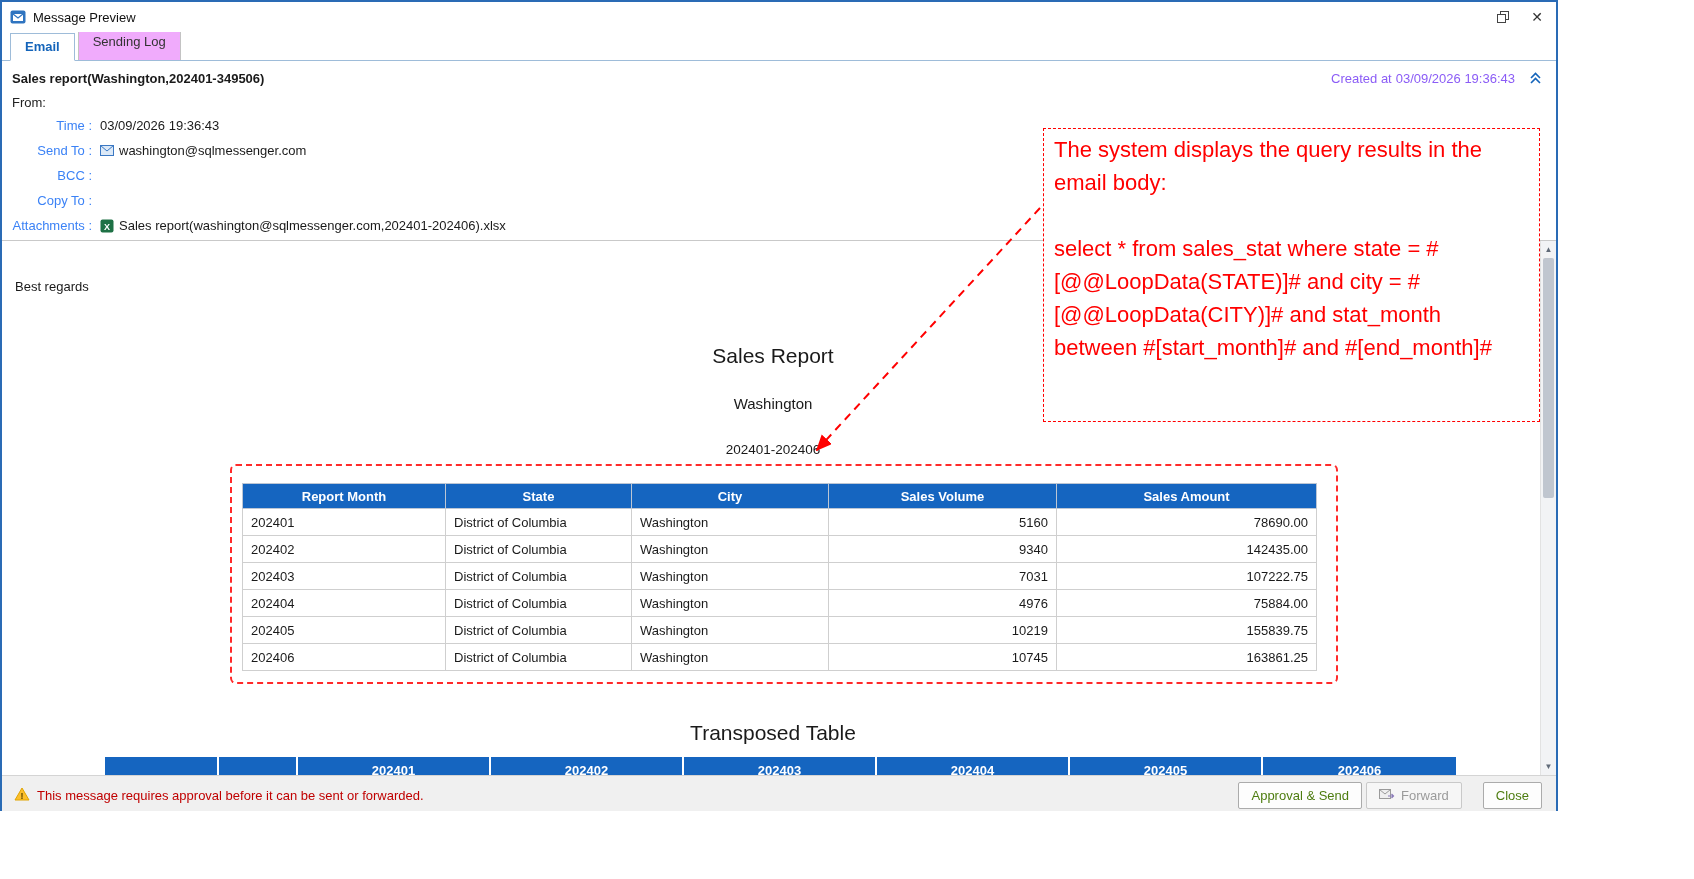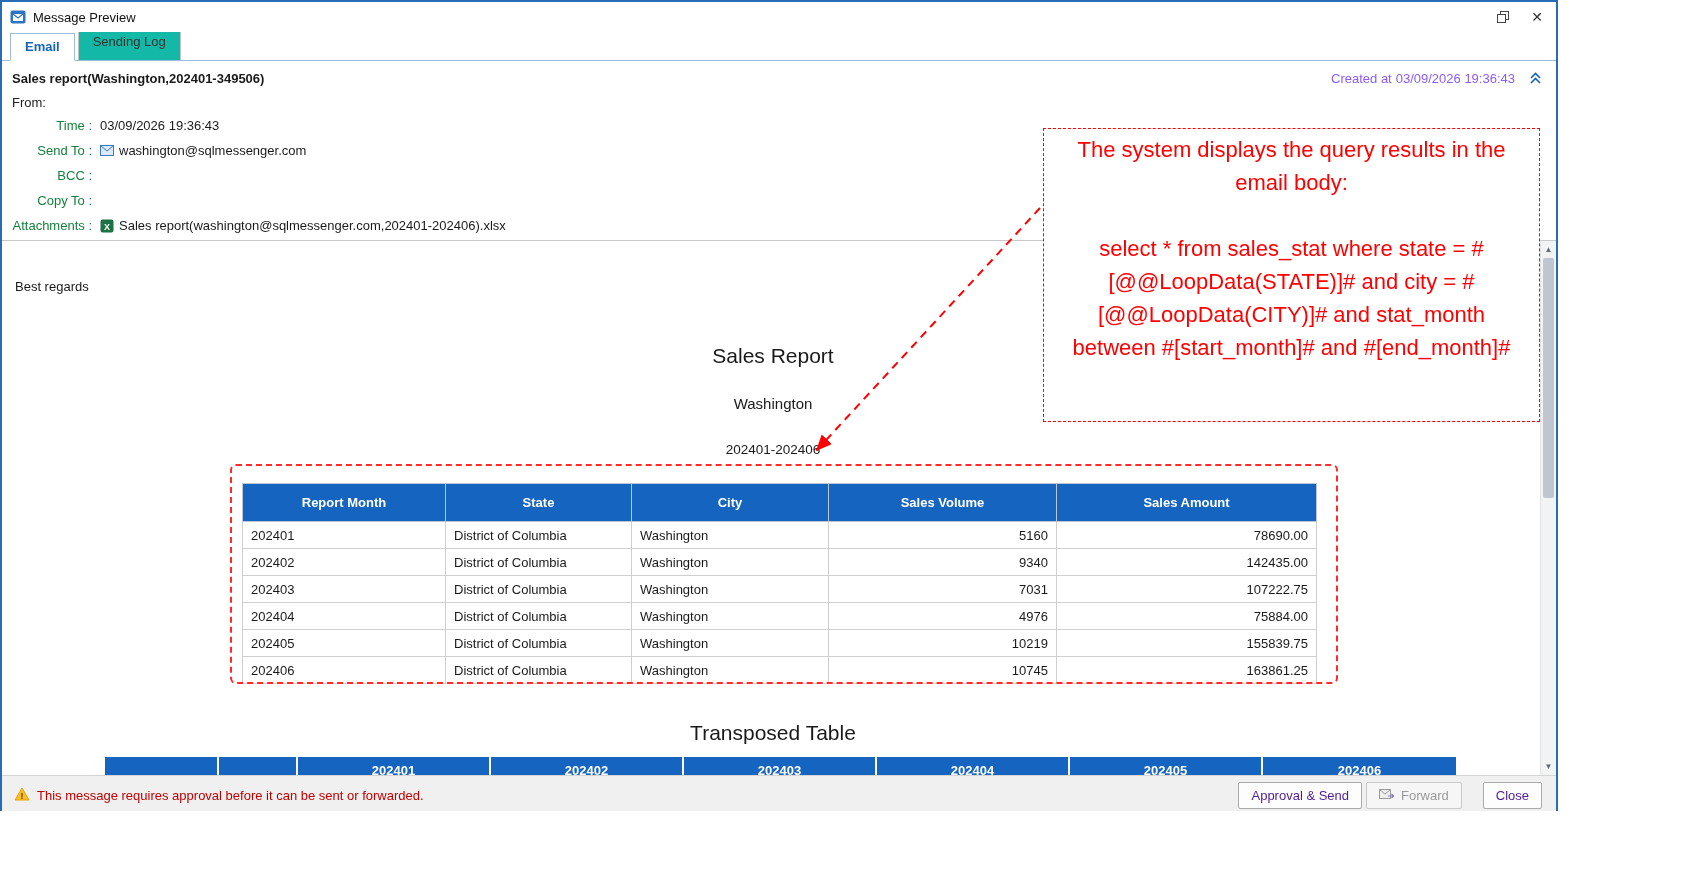--- a/index.html
+++ b/index.html
@@ -15,71 +15,71 @@
   }
   
   .titlebar{height:30px;display:flex;align-items:center;padding:0 8px;position:relative;background:#fff;}
   .title-icon{width:16px;height:16px;margin-right:7px;display:inline-flex;}
   .title-text{font-size:13px;color:#111;}
   .win-controls{position:absolute;right:10px;top:0;height:30px;display:flex;align-items:center;gap:16px;}
   .win-btn{display:inline-flex;align-items:center;justify-content:center;width:18px;height:18px;cursor:default;color:#333;}
   .close-glyph{font-size:14px;line-height:14px;color:#333;}
   
   .tabstrip{height:29px;display:flex;align-items:flex-end;padding-left:8px;border-bottom:1px solid #9ebcd9;background:#fff;}
-  .tab{height:31px;line-height:23px;padding:0 14px;border:1px solid #c3c3c3;border-bottom:none;background:#14b8a6;color:#333;margin-right:3px;cursor:default;}
+  .tab{height:31px;line-height:23px;padding:0 14px;border:1px solid #c3c3c3;border-bottom:none;background:#f0abfc;color:#333;margin-right:3px;cursor:default;}
   .tab.active{background:#fff;border:1px solid #9ebcd9;border-bottom:1px solid #fff;color:#1464ba;font-weight:bold;height:28px;line-height:26px;margin-bottom:-1px;}
   
   .mailheader{border-bottom:1px solid #c9c9c9;padding-bottom:2px;background:#fff;}
   .subject-row{display:flex;justify-content:space-between;align-items:center;padding:8px 14px 2px 10px;height:28px;}
   .subject{font-weight:bold;font-size:13px;}
   .created{display:flex;gap:4px;align-items:center;color:#8b5cf6;}
   .collapse-btn{margin-left:10px;display:inline-flex;cursor:default;}
   .from-row{padding:6px 10px 2px 10px;height:24px;color:#222;}
   .field-row{display:flex;align-items:center;height:25px;}
-  .field-label{width:90px;text-align:right;color:#15803d;flex:0 0 90px;}
+  .field-label{width:90px;text-align:right;color:#3b82f6;flex:0 0 90px;}
   .field-value{margin-left:8px;display:flex;align-items:center;gap:5px;color:#1a1a1a;}
   .mini-icon{display:inline-flex;}
   
   .body-area{position:relative;height:534px;overflow:hidden;background:#fff;}
   .greeting{position:absolute;left:13px;top:38px;}
   .center-line{position:absolute;left:0;width:1542px;text-align:center;}
   .report-title{top:103px;font-size:21px;}
   .report-subtitle{top:154px;font-size:15px;}
   .report-range{top:201px;font-size:13.5px;}
   .transposed-title{top:480px;font-size:21px;}
   .red-rect{position:absolute;left:228px;top:223px;width:1108px;height:220px;border:2px dashed #ff2a2a;border-radius:6px;z-index:4;}
   table.sales{position:absolute;left:240px;top:242px;border-collapse:collapse;width:1074px;table-layout:fixed;background:#fff;}
-  table.sales th{background:#1565c0;color:#fff;font-weight:bold;height:38px;border:1px solid #bcc6d4;font-size:13px;text-align:center;padding:0;}
+  table.sales th{background:#1565c0;color:#fff;font-weight:bold;height:25px;border:1px solid #bcc6d4;font-size:13px;text-align:center;padding:0;}
   table.sales td{height:27px;border:1px solid #cfcfcf;padding:0 8px;font-size:13px;background:#fff;}
   td.num{text-align:right;}
   .transposed-row{position:absolute;left:103px;top:516px;display:flex;height:26px;z-index:1;}
   .tcell{background:#1565c0;border-right:2px solid #fff;color:#fff;font-weight:bold;font-size:13px;display:flex;align-items:center;justify-content:center;}
   .tcell:last-child{border-right:none;}
   
   .scrollbar{position:absolute;right:0;top:0;width:16px;height:100%;background:#f2f3f5;border-left:1px solid #e2e2e2;z-index:8;}
   .sb-btn{position:absolute;left:0;width:15px;height:17px;display:flex;align-items:center;justify-content:center;color:#606a78;font-size:8px;}
   .sb-up{top:0;}
   .sb-down{bottom:0;}
   .sb-thumb{position:absolute;top:17px;left:2px;width:11px;height:240px;background:#c0c6cf;border-radius:2px;}
   
   .annotation-box{
     position:absolute;left:1041px;top:126px;width:497px;height:294px;
     background:#fff;border:1px dashed #ff0000;color:#ff0000;
     font-size:22px;line-height:1.5;padding:4px 10px;z-index:6;
     font-family:"Liberation Sans",sans-serif;
   }
-  .annotation-box p{margin:0;text-align:center;}
+  .annotation-box p{margin:0;}
   .annotation-box p + p{margin-top:33px;}
   .arrow-svg{position:absolute;left:0;top:0;width:1558px;height:811px;z-index:5;pointer-events:none;}
   
   .bottombar{height:40px;background:#f0f0f0;border-top:1px solid #d4d4d4;display:flex;align-items:center;padding:0 14px 0 12px;}
   .warning-wrap{display:flex;align-items:center;gap:7px;}
   .warning-text{color:#c00000;font-size:13px;}
   .btns{margin-left:auto;display:flex;align-items:center;}
-  .btn{height:27px;padding:0 12px;background:#fdfdfd;border:1px solid #ababab;font-size:13px;display:flex;align-items:center;gap:6px;border-radius:2px;color:#4c1d95;cursor:default;}
+  .btn{height:27px;padding:0 12px;background:#fdfdfd;border:1px solid #ababab;font-size:13px;display:flex;align-items:center;gap:6px;border-radius:2px;color:#4d7c0f;cursor:default;}
   .btn.disabled{color:#9b9b9b;background:#f6f6f6;border-color:#c9c9c9;}
   .btn-forward{margin-left:4px;}
   .btn-close{margin-left:21px;}
 </style>
 </head>
 <body>
 
 <div class="window">
 
   <div class="titlebar">

